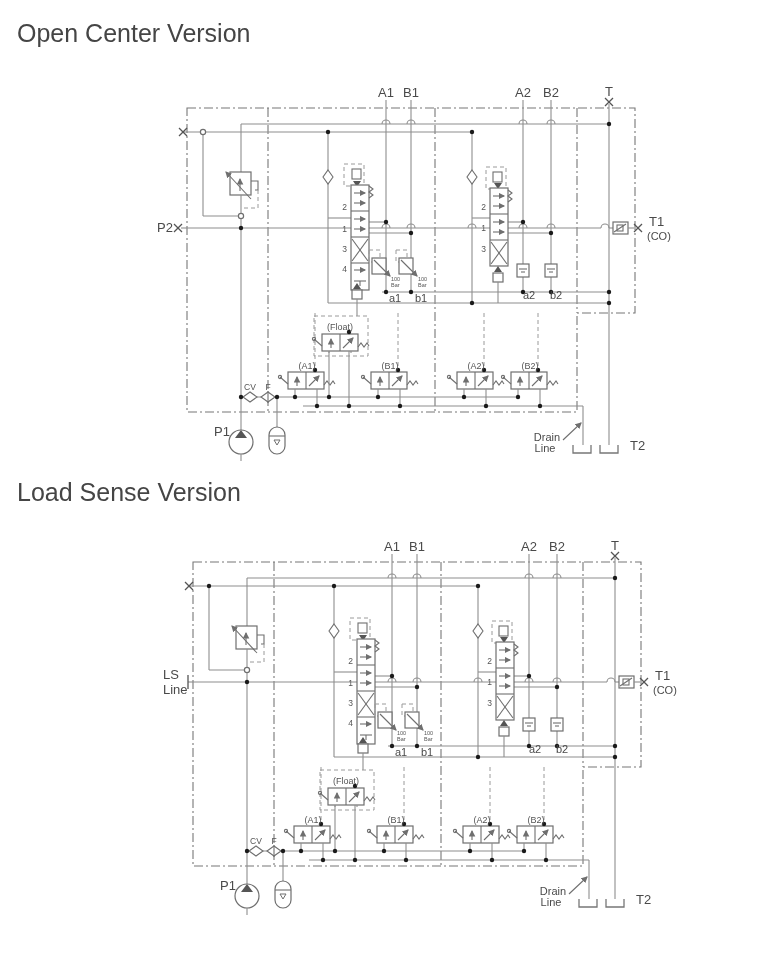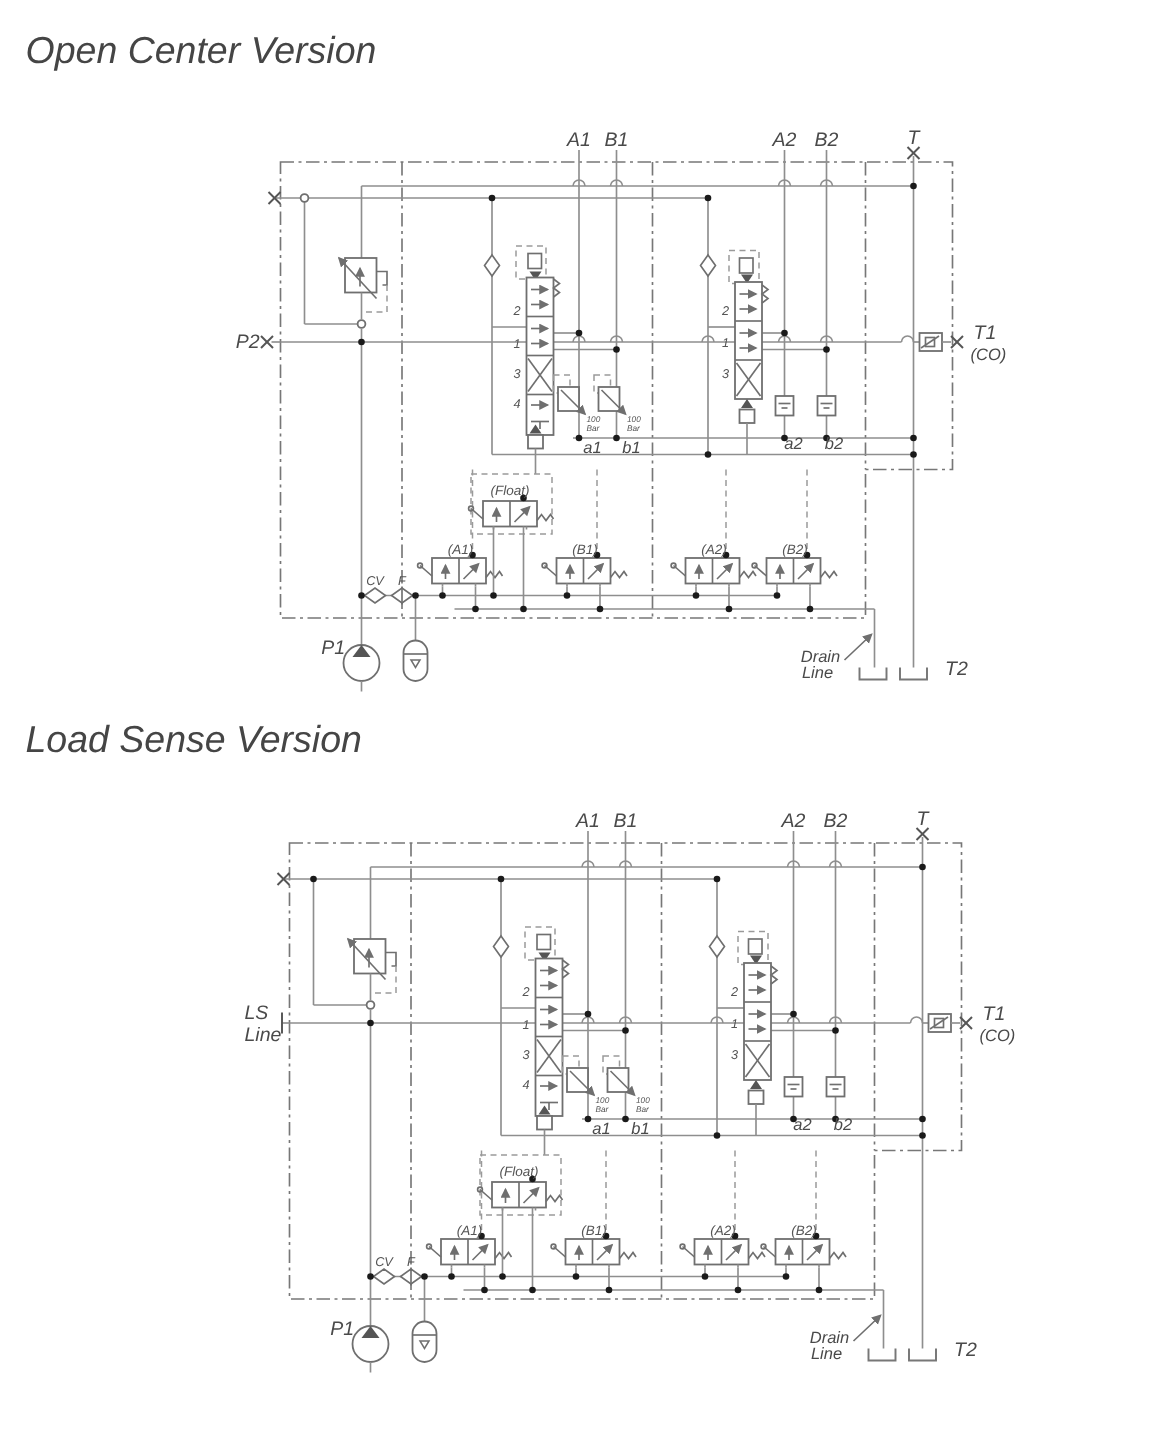--- a/index.html
+++ b/index.html
@@ -1,17 +1,17 @@
 <!DOCTYPE html>
 <html><head>
 <meta charset="utf-8">
 <style>
   html,body{margin:0;padding:0;background:#ffffff;}
   .page{width:766px;height:960px;position:relative;background:#ffffff;overflow:hidden;
-        font-family:"Liberation Sans",sans-serif;font-style:italic;}
+        font-family:"Liberation Sans",sans-serif;}
   svg text{font-family:"Liberation Sans",sans-serif;fill:#4a4a4a;}
   .title{font-size:25px;fill:#454545;}
   .port{font-size:13px;}
   .port-sm{font-size:11px;}
   .tiny{font-size:5.5px;fill:#555;}
   .num{font-size:8.5px;fill:#555;}
   .pv{font-size:9px;fill:#555;}
   .ln{stroke:#8e8e8e;stroke-width:1.1;fill:none;}
   .lnd{stroke:#9a9a9a;stroke-width:1;fill:none;stroke-dasharray:4 3;}
   .bnd{stroke:#777;stroke-width:1.1;fill:none;stroke-dasharray:9 3 2 3;}

